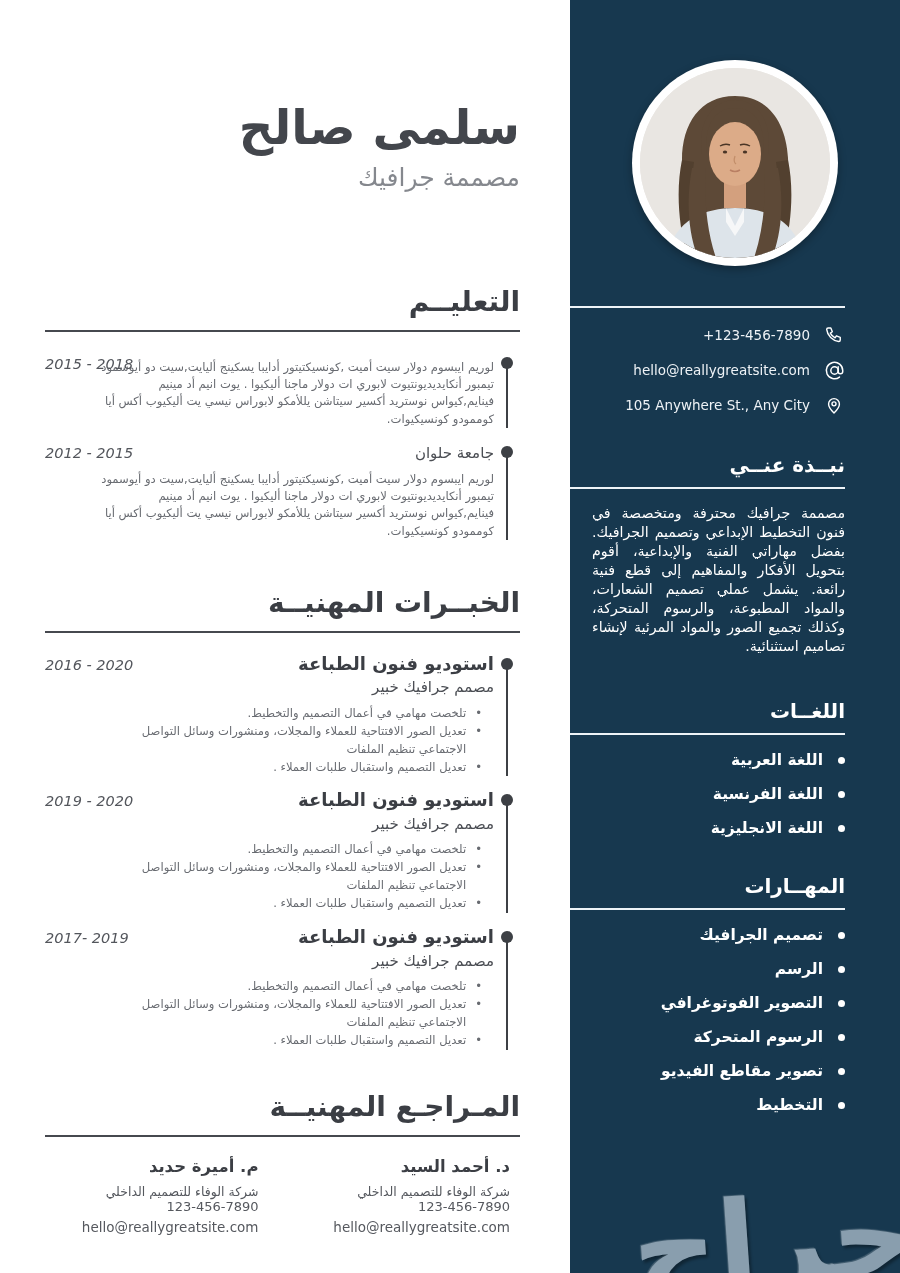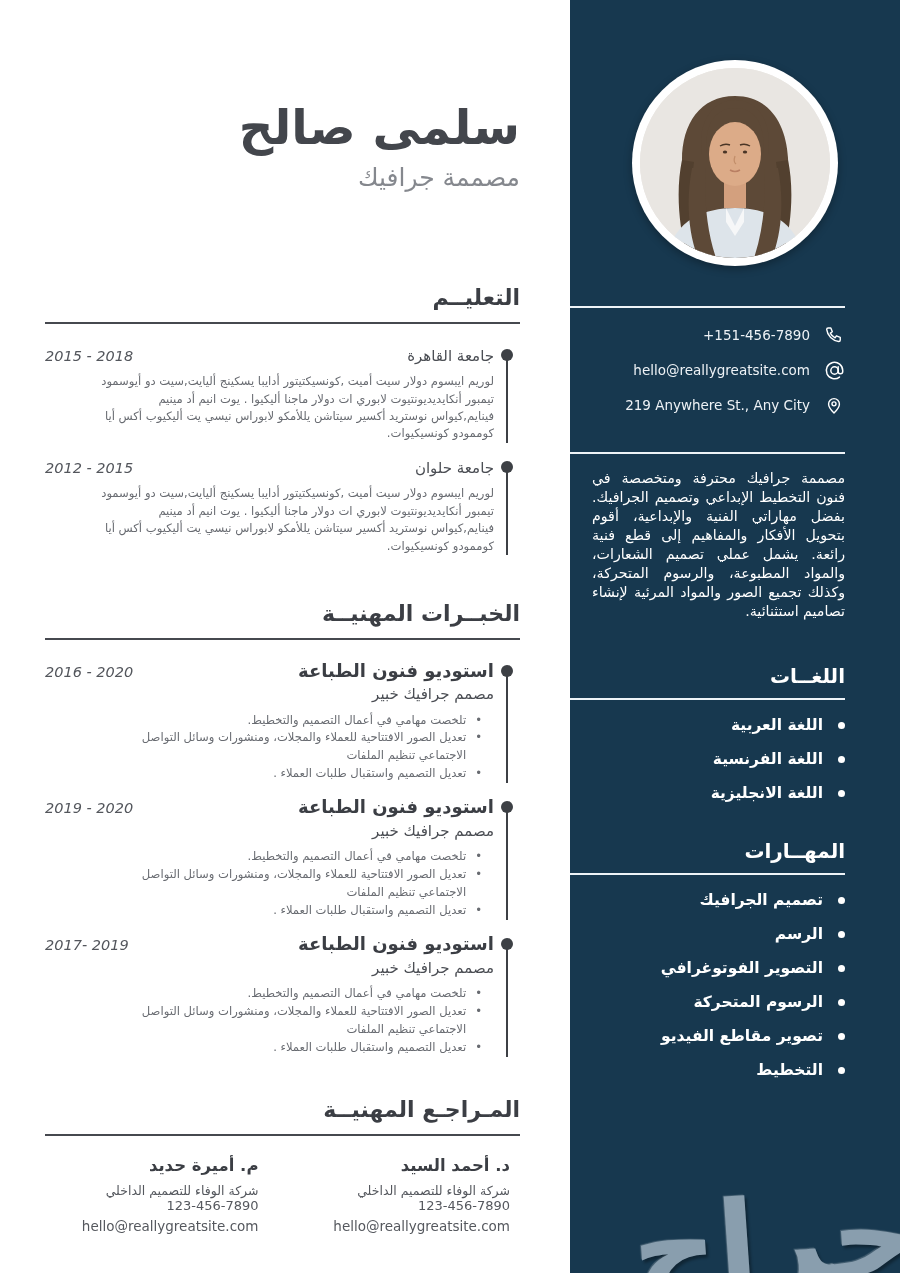--- a/index.html
+++ b/index.html
@@ -26,21 +26,21 @@
   .side-list li{display:flex;align-items:center;gap:15px;margin-top:16px;justify-content:flex-start;}
   .li-dot{width:7px;height:7px;border-radius:50%;background:#ffffff;flex-shrink:0;}
   .li-label{font-size:15.5px;font-weight:bold;color:#ffffff;}
   .watermark{position:absolute;bottom:-28px;right:-16px;font-size:118px;font-weight:bold;line-height:1;color:#9db0bf;opacity:.85;transform:rotate(-4deg);letter-spacing:3px;text-shadow:2px 3px 3px rgba(0,0,0,.4),-1px -1px 1px rgba(255,255,255,.25);}
 
   
   .main{width:684px;height:100%;padding:0 50px 0 45px;box-sizing:border-box;overflow:hidden;}
   .identity{margin-top:100px;text-align:right;}
   .name{font-size:48px;font-weight:bold;color:#43464c;line-height:1.15;margin:0;}
   .job{font-size:25px;color:#85888e;margin:8px 0 0;font-weight:normal;}
-  .m-heading{font-size:22px;font-weight:bold;color:#3b3e44;margin:0;text-align:right;line-height:1.3;}
+  .m-heading{font-size:28px;font-weight:bold;color:#3b3e44;margin:0;text-align:right;line-height:1.3;}
   .m-rule{height:2px;background:#46494f;margin-top:9px;}
   .sec-education{margin-top:92px;}
   .sec-experience{margin-top:32px;}
   .sec-references{margin-top:26px;}
   .entries{margin-top:20px;}
   .entry{display:flex;position:relative;padding-bottom:13px;}
   .tl{width:26px;position:relative;flex-shrink:0;}
   .tl-dot{position:absolute;top:5px;left:50%;transform:translateX(-50%);width:12px;height:12px;border-radius:50%;background:#3d4045;}
   .tl-line{position:absolute;top:11px;bottom:0;left:50%;transform:translateX(-50%);width:2px;background:#3d4045;}
   .entry-body{flex:1;padding-left:56px;text-align:right;}
@@ -91,44 +91,45 @@
 
     <section class="side-section sec-contact">
       <div class="s-rule"></div>
       <div class="c-rows">
         <div class="c-row">
           <span class="c-icon">
             <svg viewBox="0 0 24 24" width="20" height="20" fill="none" stroke="#ffffff" stroke-width="1.7" stroke-linejoin="round">
                 <path d="M5 3.5h3.2l1.8 4.6-2.4 1.6a12 12 0 0 0 5.7 5.7l1.6-2.4 4.6 1.8v3.2a1.8 1.8 0 0 1-1.8 1.8A16.6 16.6 0 0 1 3.2 5.3 1.8 1.8 0 0 1 5 3.5z"></path>
               </svg>
           </span>
-          <span class="c-text">+151-456-7890</span>
+          <span class="c-text">+123-456-7890</span>
         </div>
         <div class="c-row">
           <span class="c-icon">
             <svg viewBox="0 0 24 24" width="21" height="21" fill="none" stroke="#ffffff" stroke-width="1.7" stroke-linecap="round">
                 <circle cx="12" cy="12" r="4.2"></circle>
                 <path d="M16.2 7.8v5.4a2.6 2.6 0 0 0 5.2 0V12a9.4 9.4 0 1 0-3.7 7.5"></path>
               </svg>
           </span>
           <span class="c-text">hello@reallygreatsite.com</span>
         </div>
         <div class="c-row">
           <span class="c-icon">
             <svg viewBox="0 0 24 24" width="20" height="20" fill="none" stroke="#ffffff" stroke-width="1.7" stroke-linejoin="round">
                 <path d="M12 21.5s-6.5-6-6.5-10.7a6.5 6.5 0 1 1 13 0C18.5 15.5 12 21.5 12 21.5z"></path>
                 <circle cx="12" cy="10.6" r="2.4"></circle>
               </svg>
           </span>
-          <span class="c-text">219 Anywhere St., Any City</span>
+          <span class="c-text">105 Anywhere St., Any City</span>
         </div>
       </div>
     </section>
 
     <section class="side-section sec-about">
+      <h3 class="s-heading">نبــذة عنــي</h3>
       <div class="s-rule"></div>
       <p class="about-text">مصممة جرافيك محترفة ومتخصصة في فنون التخطيط الإبداعي وتصميم الجرافيك. بفضل مهاراتي الفنية والإبداعية، أقوم بتحويل الأفكار والمفاهيم إلى قطع فنية رائعة. يشمل عملي تصميم الشعارات، والمواد المطبوعة، والرسوم المتحركة، وكذلك تجميع الصور والمواد المرئية لإنشاء تصاميم استثنائية.</p>
     </section>
 
     <section class="side-section sec-langs">
       <h3 class="s-heading">اللغــات</h3>
       <div class="s-rule"></div>
       <ul class="side-list">
         <li>
             <span class="li-dot"></span>
@@ -190,21 +191,20 @@
       <h3 class="m-heading">التعليــم</h3>
       <div class="m-rule"></div>
       <div class="entries">
 
         <div class="entry">
           <div class="tl">
             <span class="tl-line"></span>
             <span class="tl-dot"></span>
           </div>
           <div class="entry-body">
-            <p class="entry-sub">جامعة القاهرة</p>
             <p class="entry-desc">لوريم ايبسوم دولار سيت أميت ,كونسيكتيتور أدايبا يسكينج أليايت,سيت دو أيوسمود تيمبور أنكايديديونتيوت لابوري ات دولار ماجنا أليكيوا . يوت انيم أد مينيم فينايم,كيواس نوستريد أكسير سيتاشن يللأمكو لابوراس نيسي يت أليكيوب أكس أيا كوممودو كونسيكيوات.</p>
           </div>
           <span class="entry-date">2015 - 2018</span>
         </div>
 
         <div class="entry">
           <div class="tl">
             <span class="tl-line"></span>
             <span class="tl-dot"></span>
           </div>

